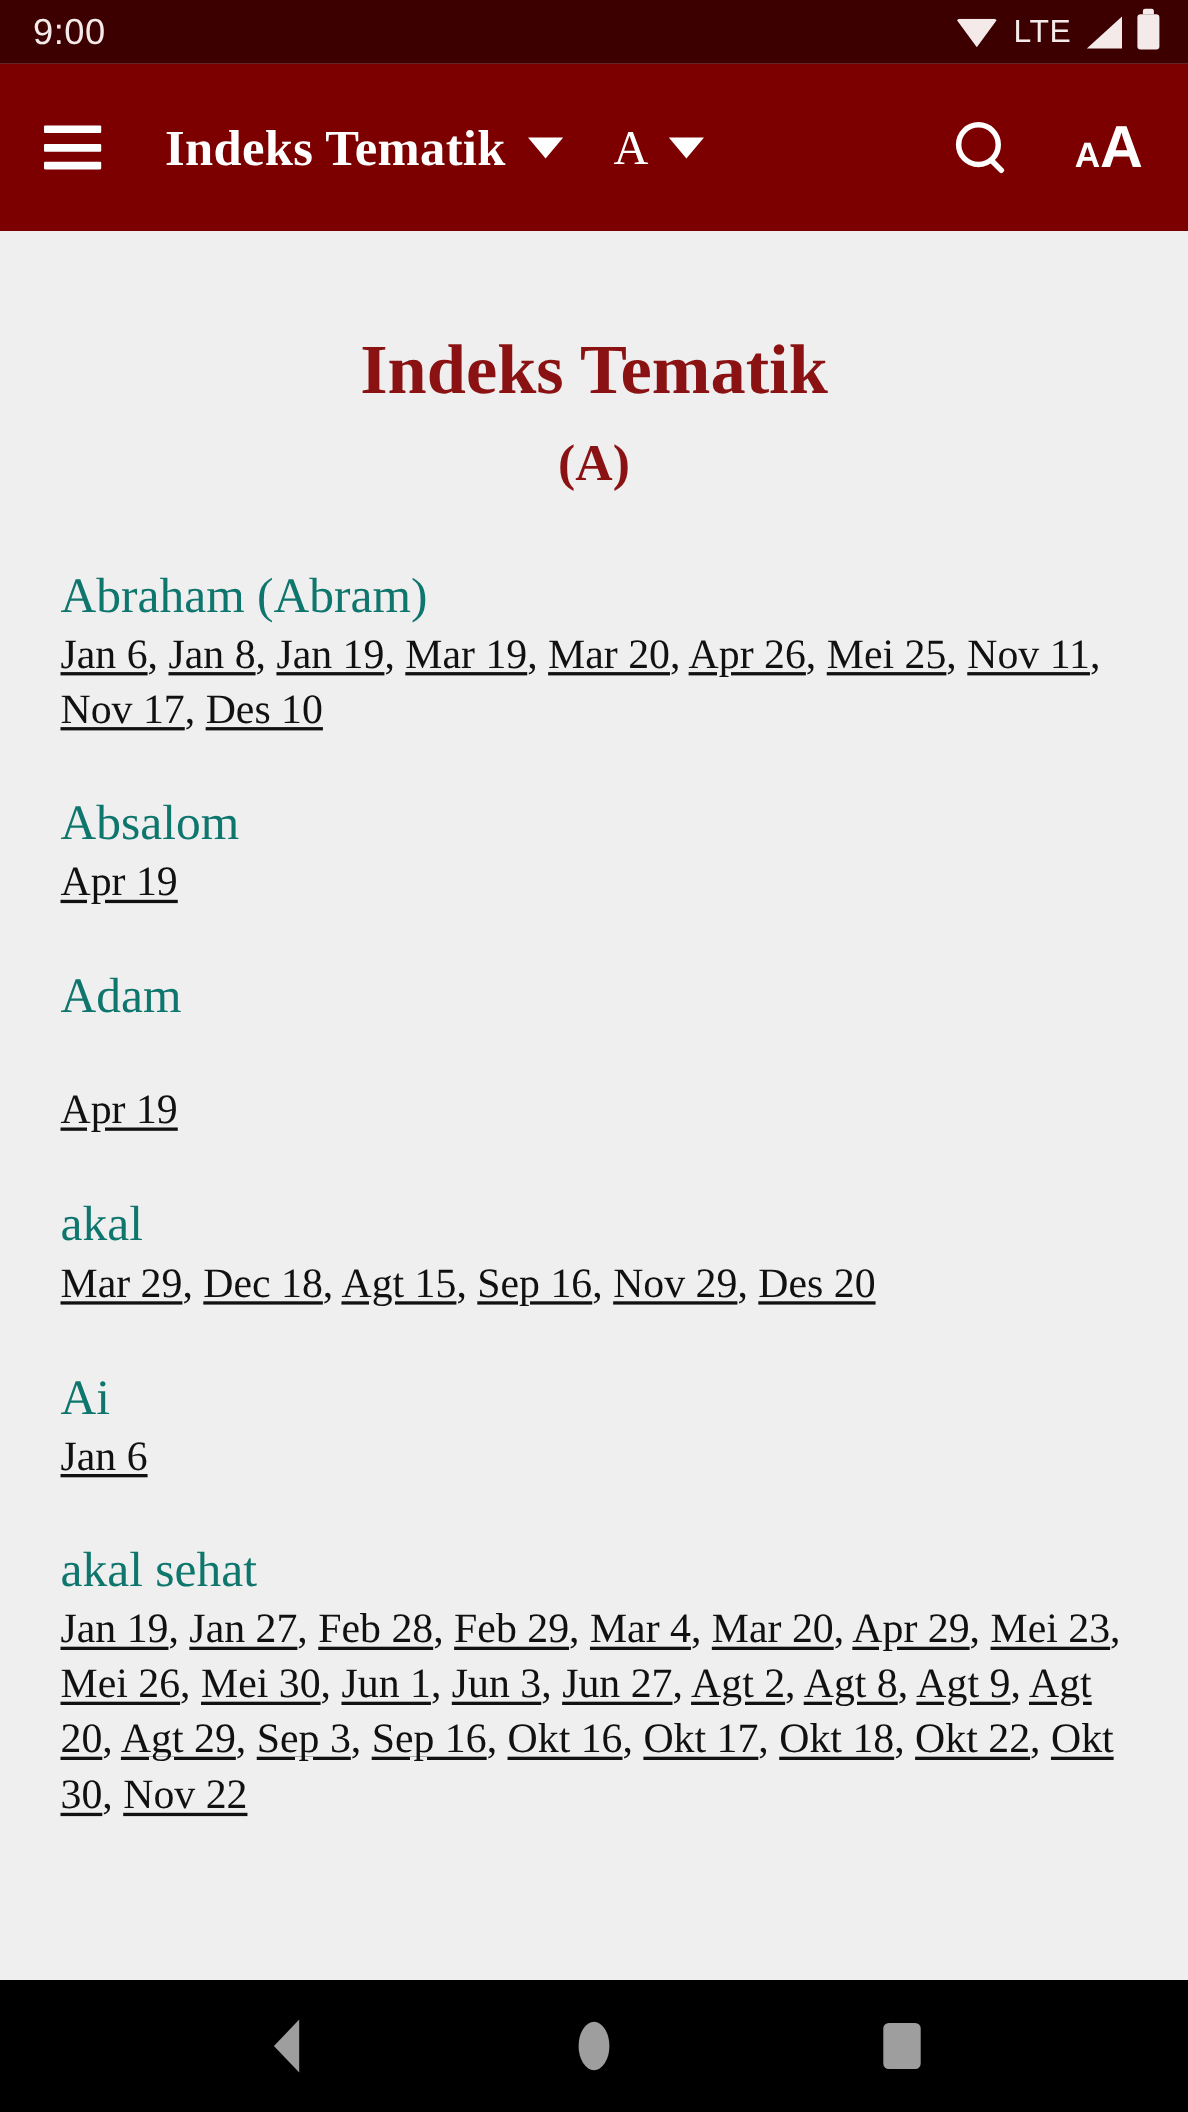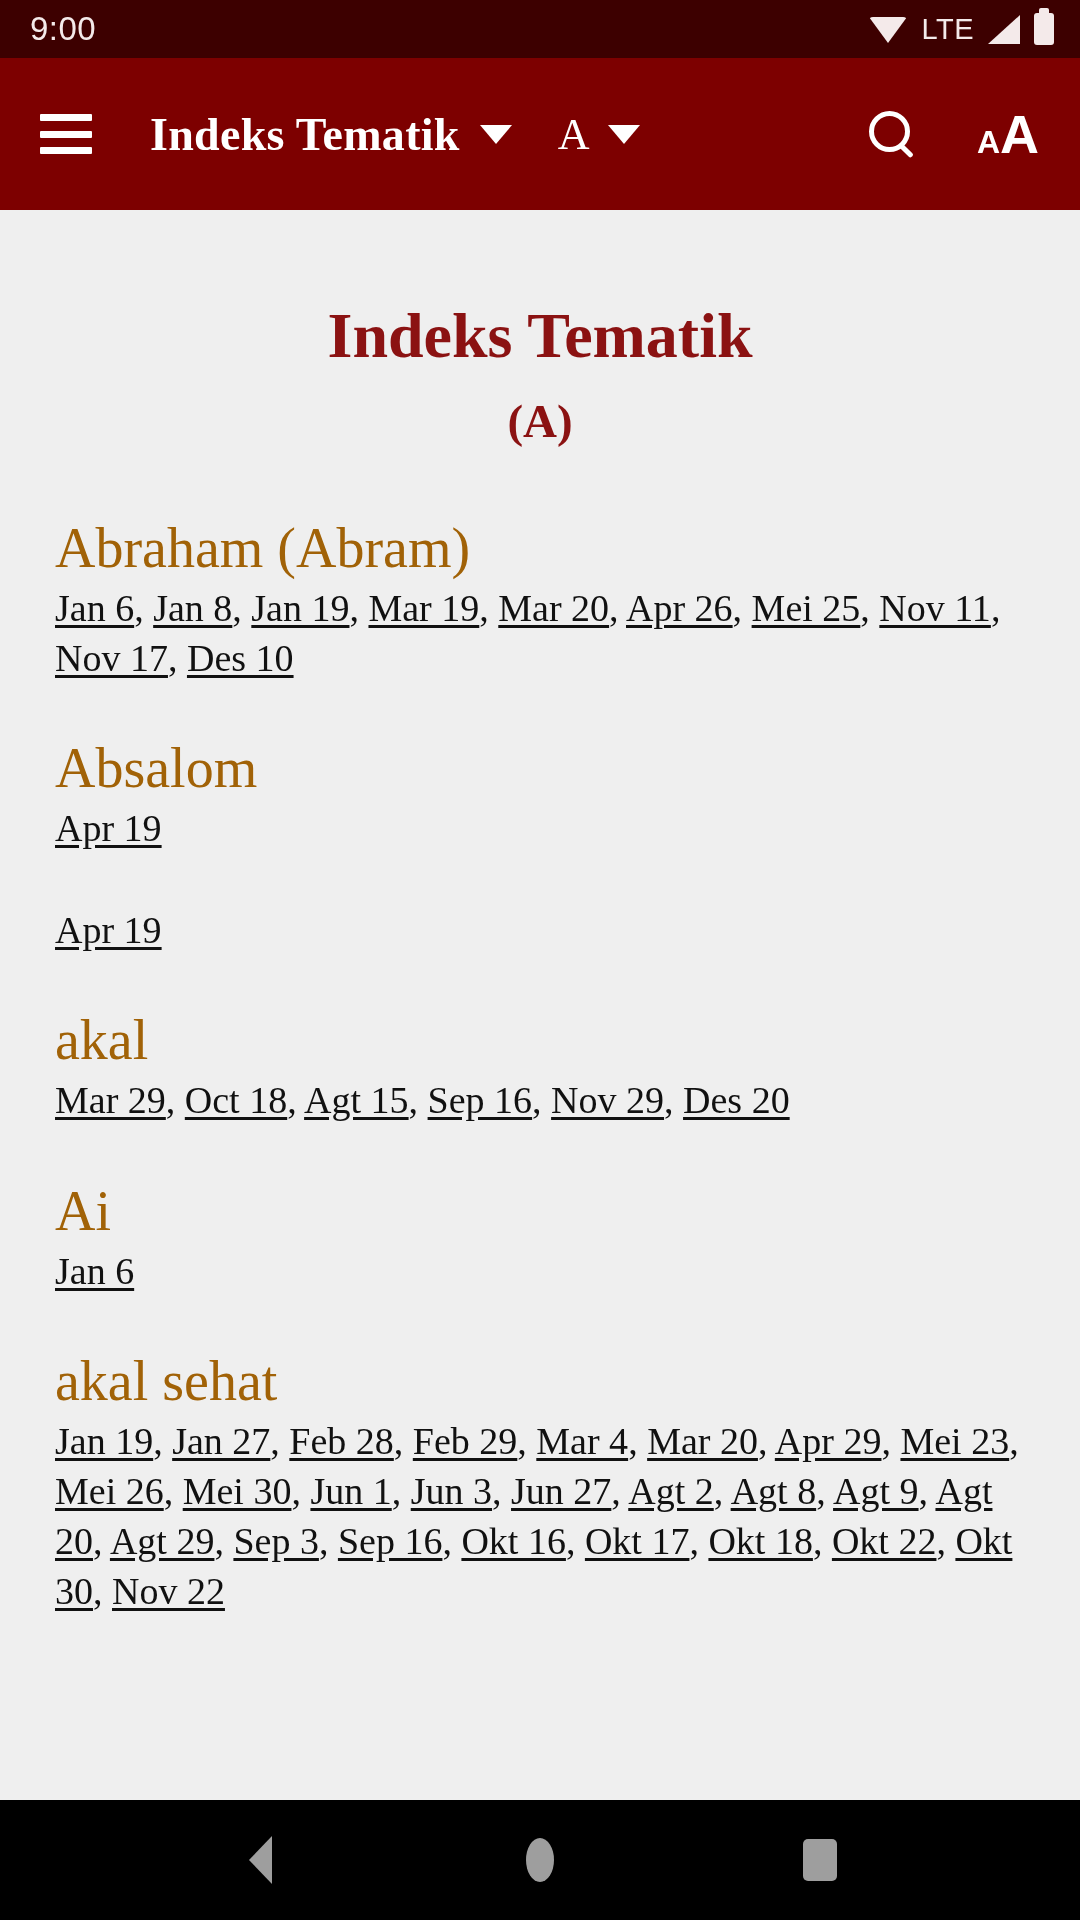--- a/index.html
+++ b/index.html
@@ -237,22 +237,22 @@
 
   .entries {
     margin-top: 68px;
     padding-left: 21px;
   }
 
   .entry { margin-bottom: 52px; }
   .entry:last-child { margin-bottom: 0; }
 
   .entry-term {
-    font-size: 56px;
-    color: #a16207;
+    font-size: 45px;
+    color: #0f766e;
     line-height: 1.18;
     margin-bottom: 2px;
   }
 
   .entry-refs {
     font-size: 38px;
     color: #111111;
     line-height: 1.32;
   }
 
@@ -357,27 +357,28 @@
     <div class="entries" id="entries-container">
         <div class="entry">
           <div class="entry-term">Abraham (Abram)</div>
           <div class="entry-refs"><span class="ref-link">Jan 6</span><span>, </span><span class="ref-link">Jan 8</span><span>, </span><span class="ref-link">Jan 19</span><span>, </span><span class="ref-link">Mar 19</span><span>, </span><span class="ref-link">Mar 20</span><span>, </span><span class="ref-link">Apr 26</span><span>, </span><span class="ref-link">Mei 25</span><span>, </span><span class="ref-link">Nov 11</span><span>, </span><span class="ref-link">Nov 17</span><span>, </span><span class="ref-link">Des 10</span></div>
         </div>
         <div class="entry">
           <div class="entry-term">Absalom</div>
           <div class="entry-refs"><span class="ref-link">Apr 19</span></div>
         </div>
         <div class="entry">
+          <div class="entry-term">Adam</div>
         </div>
         <div class="entry">
           <div class="entry-refs"><span class="ref-link">Apr 19</span></div>
         </div>
         <div class="entry">
           <div class="entry-term">akal</div>
-          <div class="entry-refs"><span class="ref-link">Mar 29</span><span>, </span><span class="ref-link">Oct 18</span><span>, </span><span class="ref-link">Agt 15</span><span>, </span><span class="ref-link">Sep 16</span><span>, </span><span class="ref-link">Nov 29</span><span>, </span><span class="ref-link">Des 20</span></div>
+          <div class="entry-refs"><span class="ref-link">Mar 29</span><span>, </span><span class="ref-link">Dec 18</span><span>, </span><span class="ref-link">Agt 15</span><span>, </span><span class="ref-link">Sep 16</span><span>, </span><span class="ref-link">Nov 29</span><span>, </span><span class="ref-link">Des 20</span></div>
         </div>
         <div class="entry">
           <div class="entry-term">Ai</div>
           <div class="entry-refs"><span class="ref-link">Jan 6</span></div>
         </div>
         <div class="entry">
           <div class="entry-term">akal sehat</div>
           <div class="entry-refs"><span class="ref-link">Jan 19</span><span>, </span><span class="ref-link">Jan 27</span><span>, </span><span class="ref-link">Feb 28</span><span>, </span><span class="ref-link">Feb 29</span><span>, </span><span class="ref-link">Mar 4</span><span>, </span><span class="ref-link">Mar 20</span><span>, </span><span class="ref-link">Apr 29</span><span>, </span><span class="ref-link">Mei 23</span><span>, </span><span class="ref-link">Mei 26</span><span>, </span><span class="ref-link">Mei 30</span><span>, </span><span class="ref-link">Jun 1</span><span>, </span><span class="ref-link">Jun 3</span><span>, </span><span class="ref-link">Jun 27</span><span>, </span><span class="ref-link">Agt 2</span><span>, </span><span class="ref-link">Agt 8</span><span>, </span><span class="ref-link">Agt 9</span><span>, </span><span class="ref-link">Agt 20</span><span>, </span><span class="ref-link">Agt 29</span><span>, </span><span class="ref-link">Sep 3</span><span>, </span><span class="ref-link">Sep 16</span><span>, </span><span class="ref-link">Okt 16</span><span>, </span><span class="ref-link">Okt 17</span><span>, </span><span class="ref-link">Okt 18</span><span>, </span><span class="ref-link">Okt 22</span><span>, </span><span class="ref-link">Okt 30</span><span>, </span><span class="ref-link">Nov 22</span></div>
         </div>
       </div>

